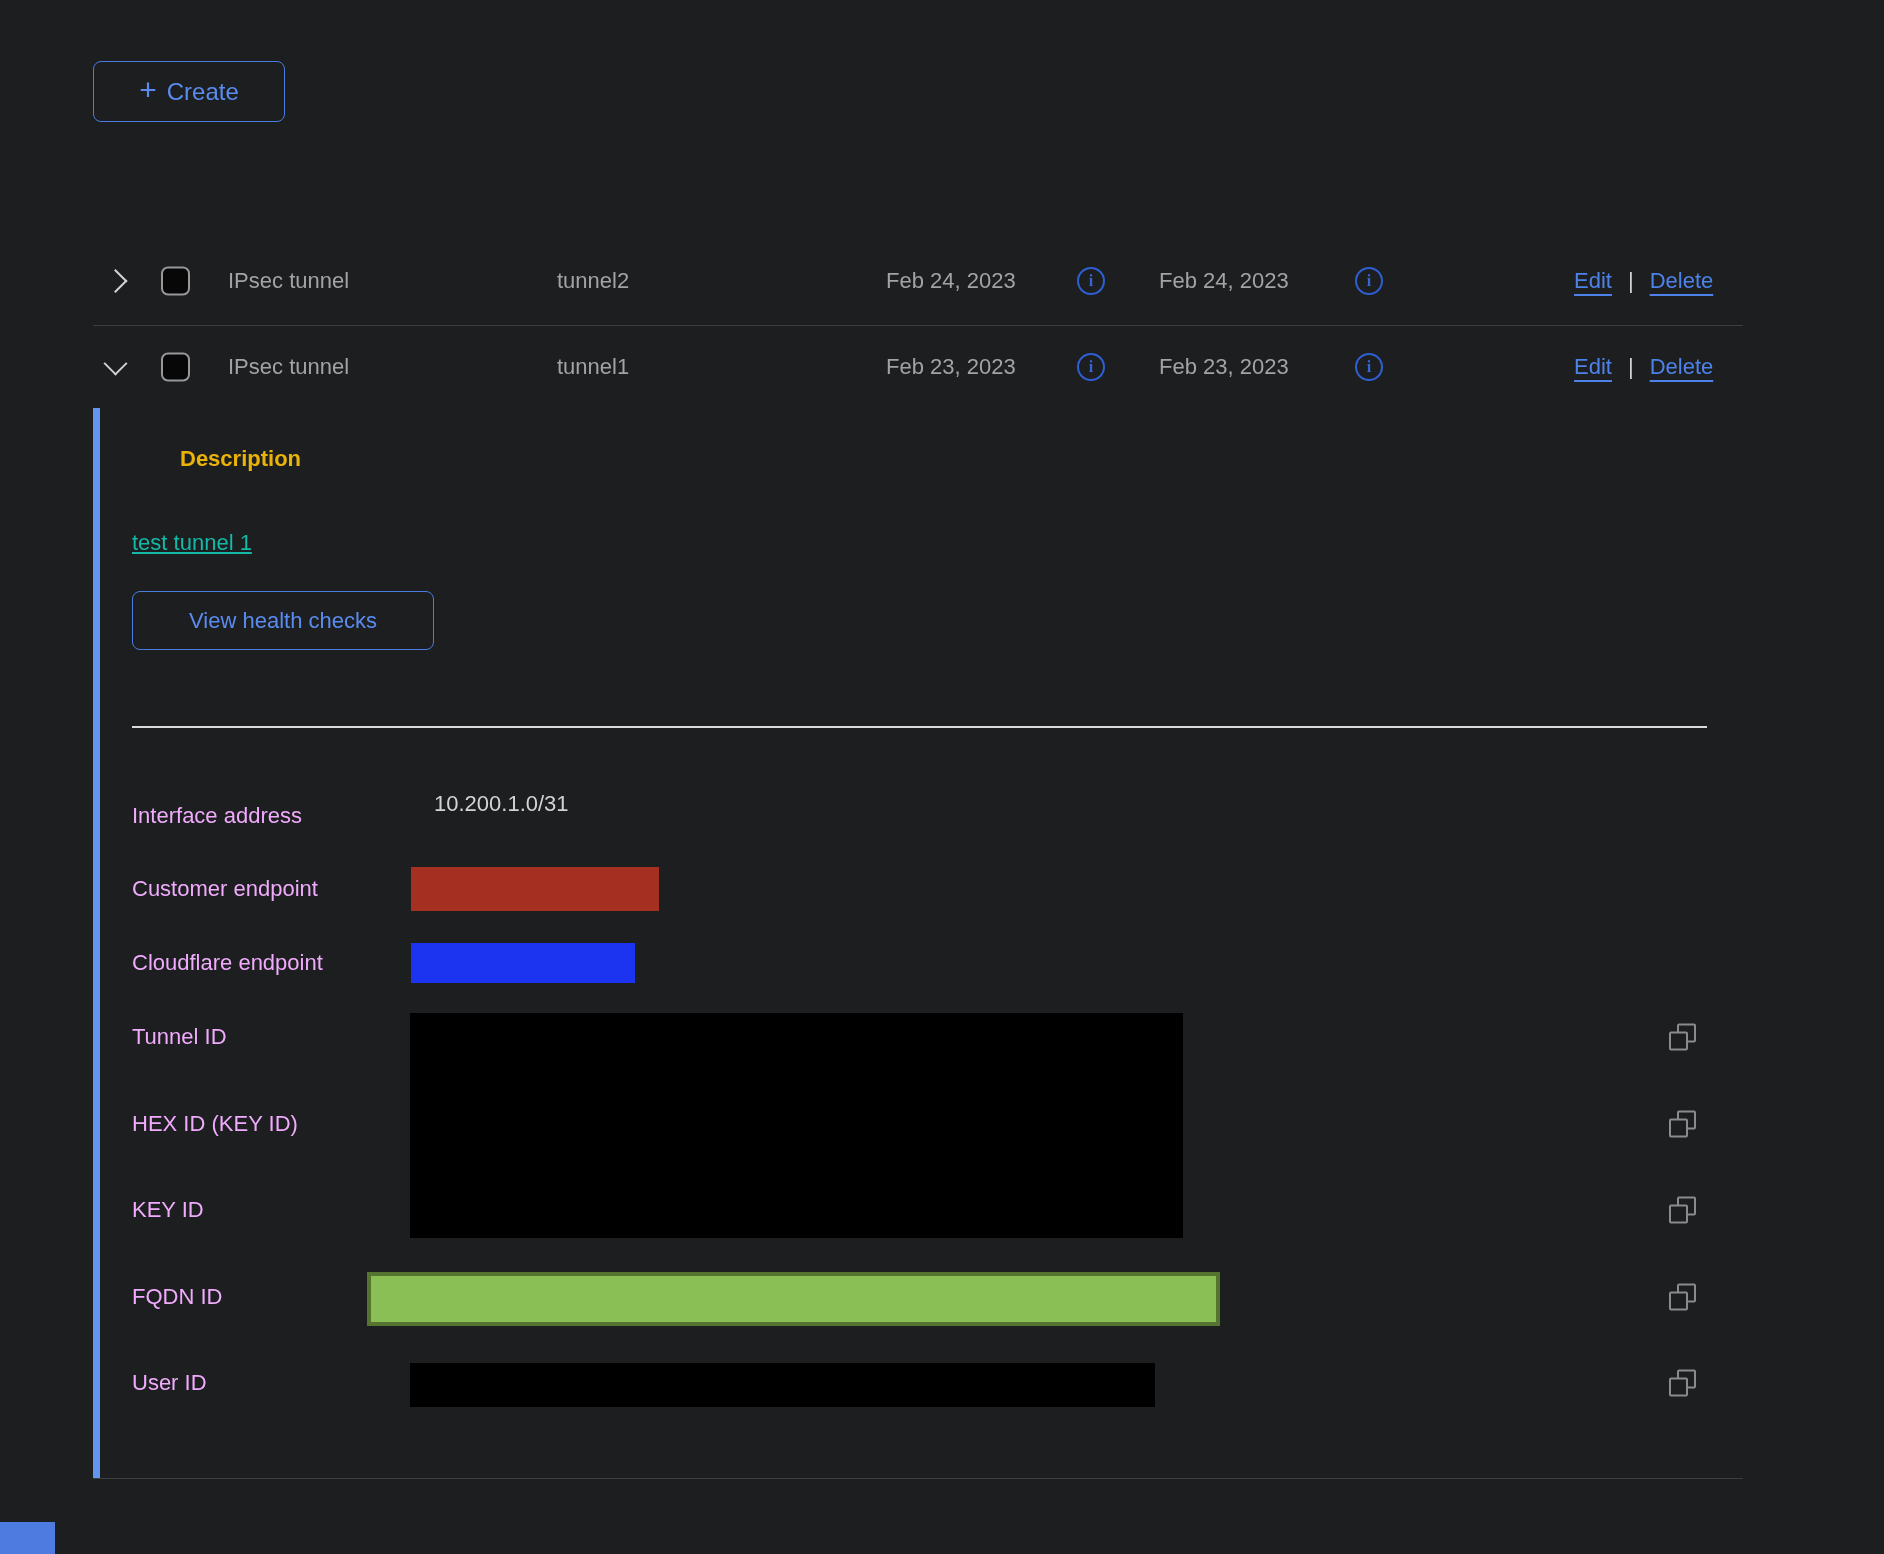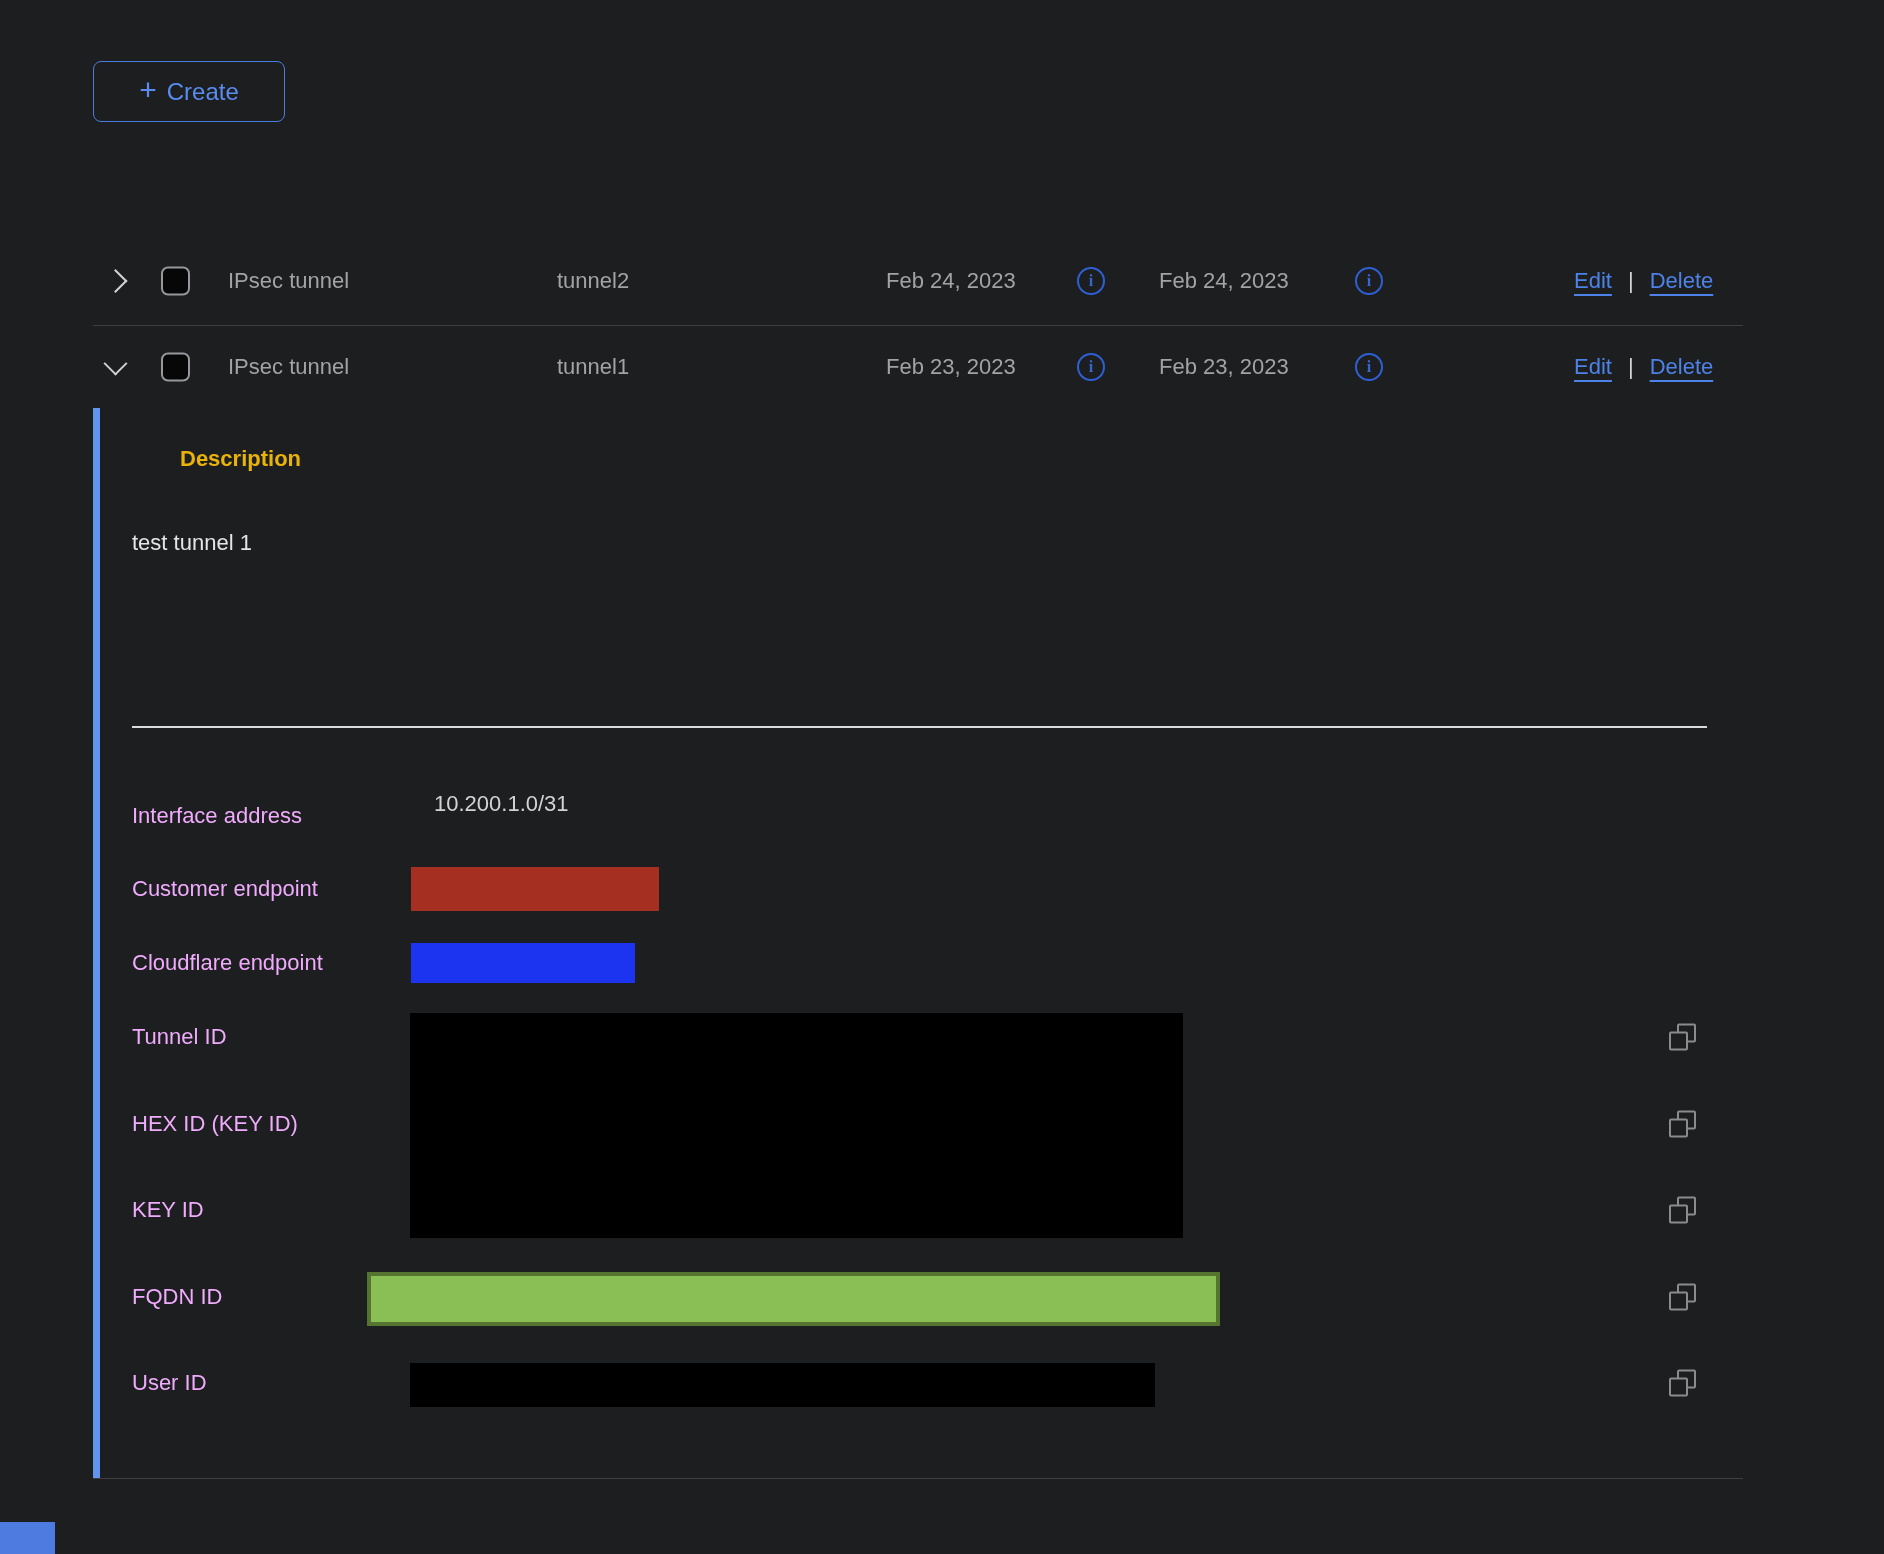--- a/index.html
+++ b/index.html
@@ -58,21 +58,21 @@
     cursor:pointer; line-height:1;
   }
   .link { color:#4d83e8; text-decoration:underline; text-underline-offset:6px; cursor:pointer; }
   .pipe { color:#d2d3d5; margin:0 16px; }
 
   
   .panel { position:absolute; left:93px; top:408px; width:1650px; height:1070px;
            border-bottom:1px solid #3d3e41; }
   .panel-bar { position:absolute; left:0; top:0; width:7px; height:100%; background:#6495ed; }
   .desc-label { position:absolute; left:39px; top:38px; color:#eab308; font-weight:600;margin-left:48px; }
-  .desc-value { position:absolute; left:39px; top:122px; color:#e5e5e5; }
+  .desc-value { position:absolute; left:39px; top:122px; color:#14b8a6;text-decoration:underline; }
   .health-btn {
     position:absolute; left:39px; top:183px; width:302px; height:59px;
     background:transparent; border:1.5px solid #4a7de0; border-radius:8px;
     color:#5a8cf0; font-size:22px; font-family:inherit; cursor:pointer;
   }
   .divider { position:absolute; left:39px; top:318px; width:1575px; height:2px; background:#d9dadc; }
 
   .f-label { position:absolute; left:39px; transform:translateY(-50%); color:#f0abfc; white-space:nowrap; }
   .f-value { position:absolute; left:341px; transform:translateY(-50%); color:#d2d3d5; }
 
@@ -138,20 +138,21 @@
       <a class="link">Edit</a><span class="pipe">|</span><a class="link">Delete</a>
     </span>
   </div>
 
   <div class="panel">
     <div class="panel-bar"></div>
 
     <div class="desc-label">Description</div>
     <div class="desc-value">test tunnel 1</div>
 
+    <button class="health-btn">View health checks</button>
 
     <div class="divider"></div>
 
     <span class="f-label" style="top:408px">Interface address</span>
     <span class="f-value" style="top:396px">10.200.1.0/31</span>
 
     <span class="f-label" style="top:481px">Customer endpoint</span>
     <div class="redact-red"></div>
 
     <span class="f-label" style="top:555px">Cloudflare endpoint</span>

